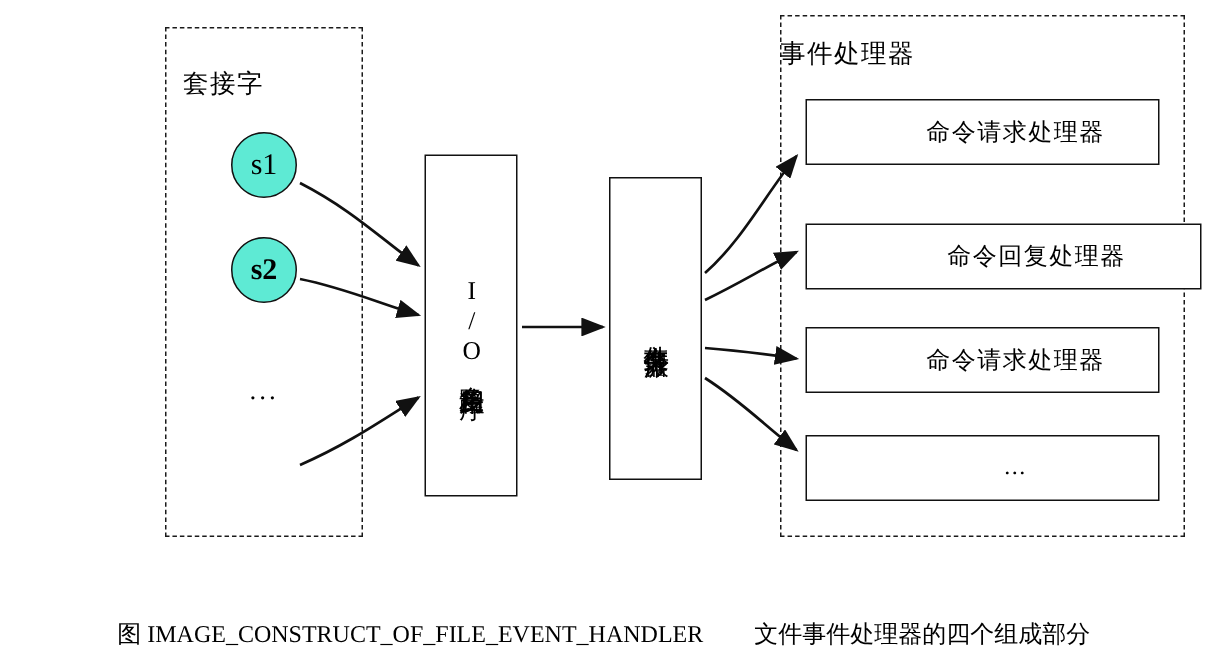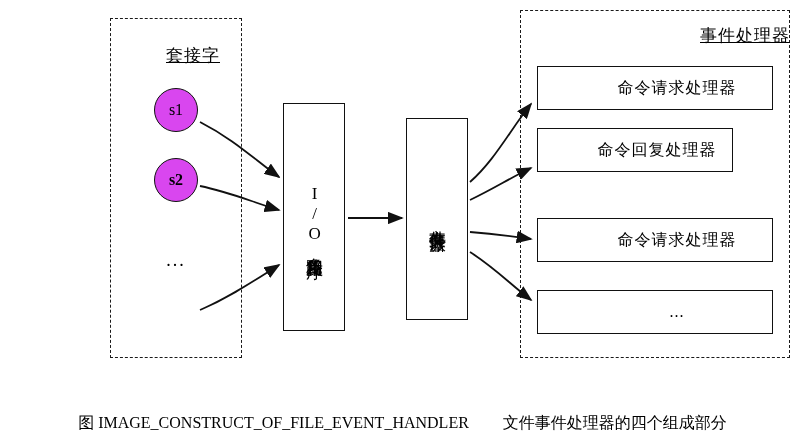--- a/index.html
+++ b/index.html
@@ -21,40 +21,39 @@
   }
 
   
   .group-box {
     position: absolute;
     border: 1.5px dashed #1a1a1a;
     box-sizing: border-box;
   }
   .group-title {
     position: absolute;
-    text-align: right;
+    text-align: left;
     font-size: 17px;
     letter-spacing: 1px;
     white-space: nowrap;
-    text-decoration: underline;
   }
 
   
   .socket {
     position: absolute;
     width: 44px;
     height: 44px;
     border: 1.6px solid #111;
     border-radius: 50%;
     box-sizing: border-box;
     display: flex;
     align-items: center;
     justify-content: center;
-    font-size: 16px;
-    background: #d946ef;
+    font-size: 20px;
+    background: #5eead4;
   }
   .ellipsis-dots {
     position: absolute;
     font-size: 18px;
     letter-spacing: 2px;
     text-align: center;
     width: 44px;
   }
 
   
@@ -109,21 +108,21 @@
     font-size: 16px;
   }
   .caption .cap-gap { display: inline-block; width: 26px; }
 </style>
 </head>
 <body>
 
 <div id="canvas">
 
   <div class="group-box" style="left:110px; top:18px; width:132px; height:340px;"></div>
-  <div class="group-title" style="left:104px; top:44px; width:116px;">套接字</div>
+  <div class="group-title" style="left:122px; top:44px; width:116px;">套接字</div>
 
   <div class="group-box" style="left:520px; top:10px; width:270px; height:348px;"></div>
   <div class="group-title" style="left:520px; top:24px; width:270px;">事件处理器</div>
 
   <div class="socket" style="left:154px; top:88px;">
     <span>s1</span>
   </div>
   <div class="socket" style="left:154px; top:158px;font-weight:bold;">
     <span>s2</span>
   </div>
@@ -133,21 +132,21 @@
     <span>I/O多路复用程序</span>
   </div>
 
   <div class="vbox" style="left:406px; top:118px; width:62px; height:202px;">
     <span>文件事件分派器</span>
   </div>
 
   <div class="hbox" style="left:537px; top:66px; width:236px; height:44px;">
     <span>命令请求处理器</span>
   </div>
-  <div class="hbox" style="left:537px; top:128px; width:196px; height:44px;font-family:Liberation Mono, monospace;">
+  <div class="hbox" style="left:537px; top:149px; width:264px; height:44px;font-family:Liberation Mono, monospace;">
     <span>命令回复处理器</span>
   </div>
   <div class="hbox" style="left:537px; top:218px; width:236px; height:44px;">
     <span>命令请求处理器</span>
   </div>
   <div class="hbox" style="left:537px; top:290px; width:236px; height:44px;">
     <span>...</span>
   </div>
 
   <svg class="arrows" viewBox="0 0 805 442">

